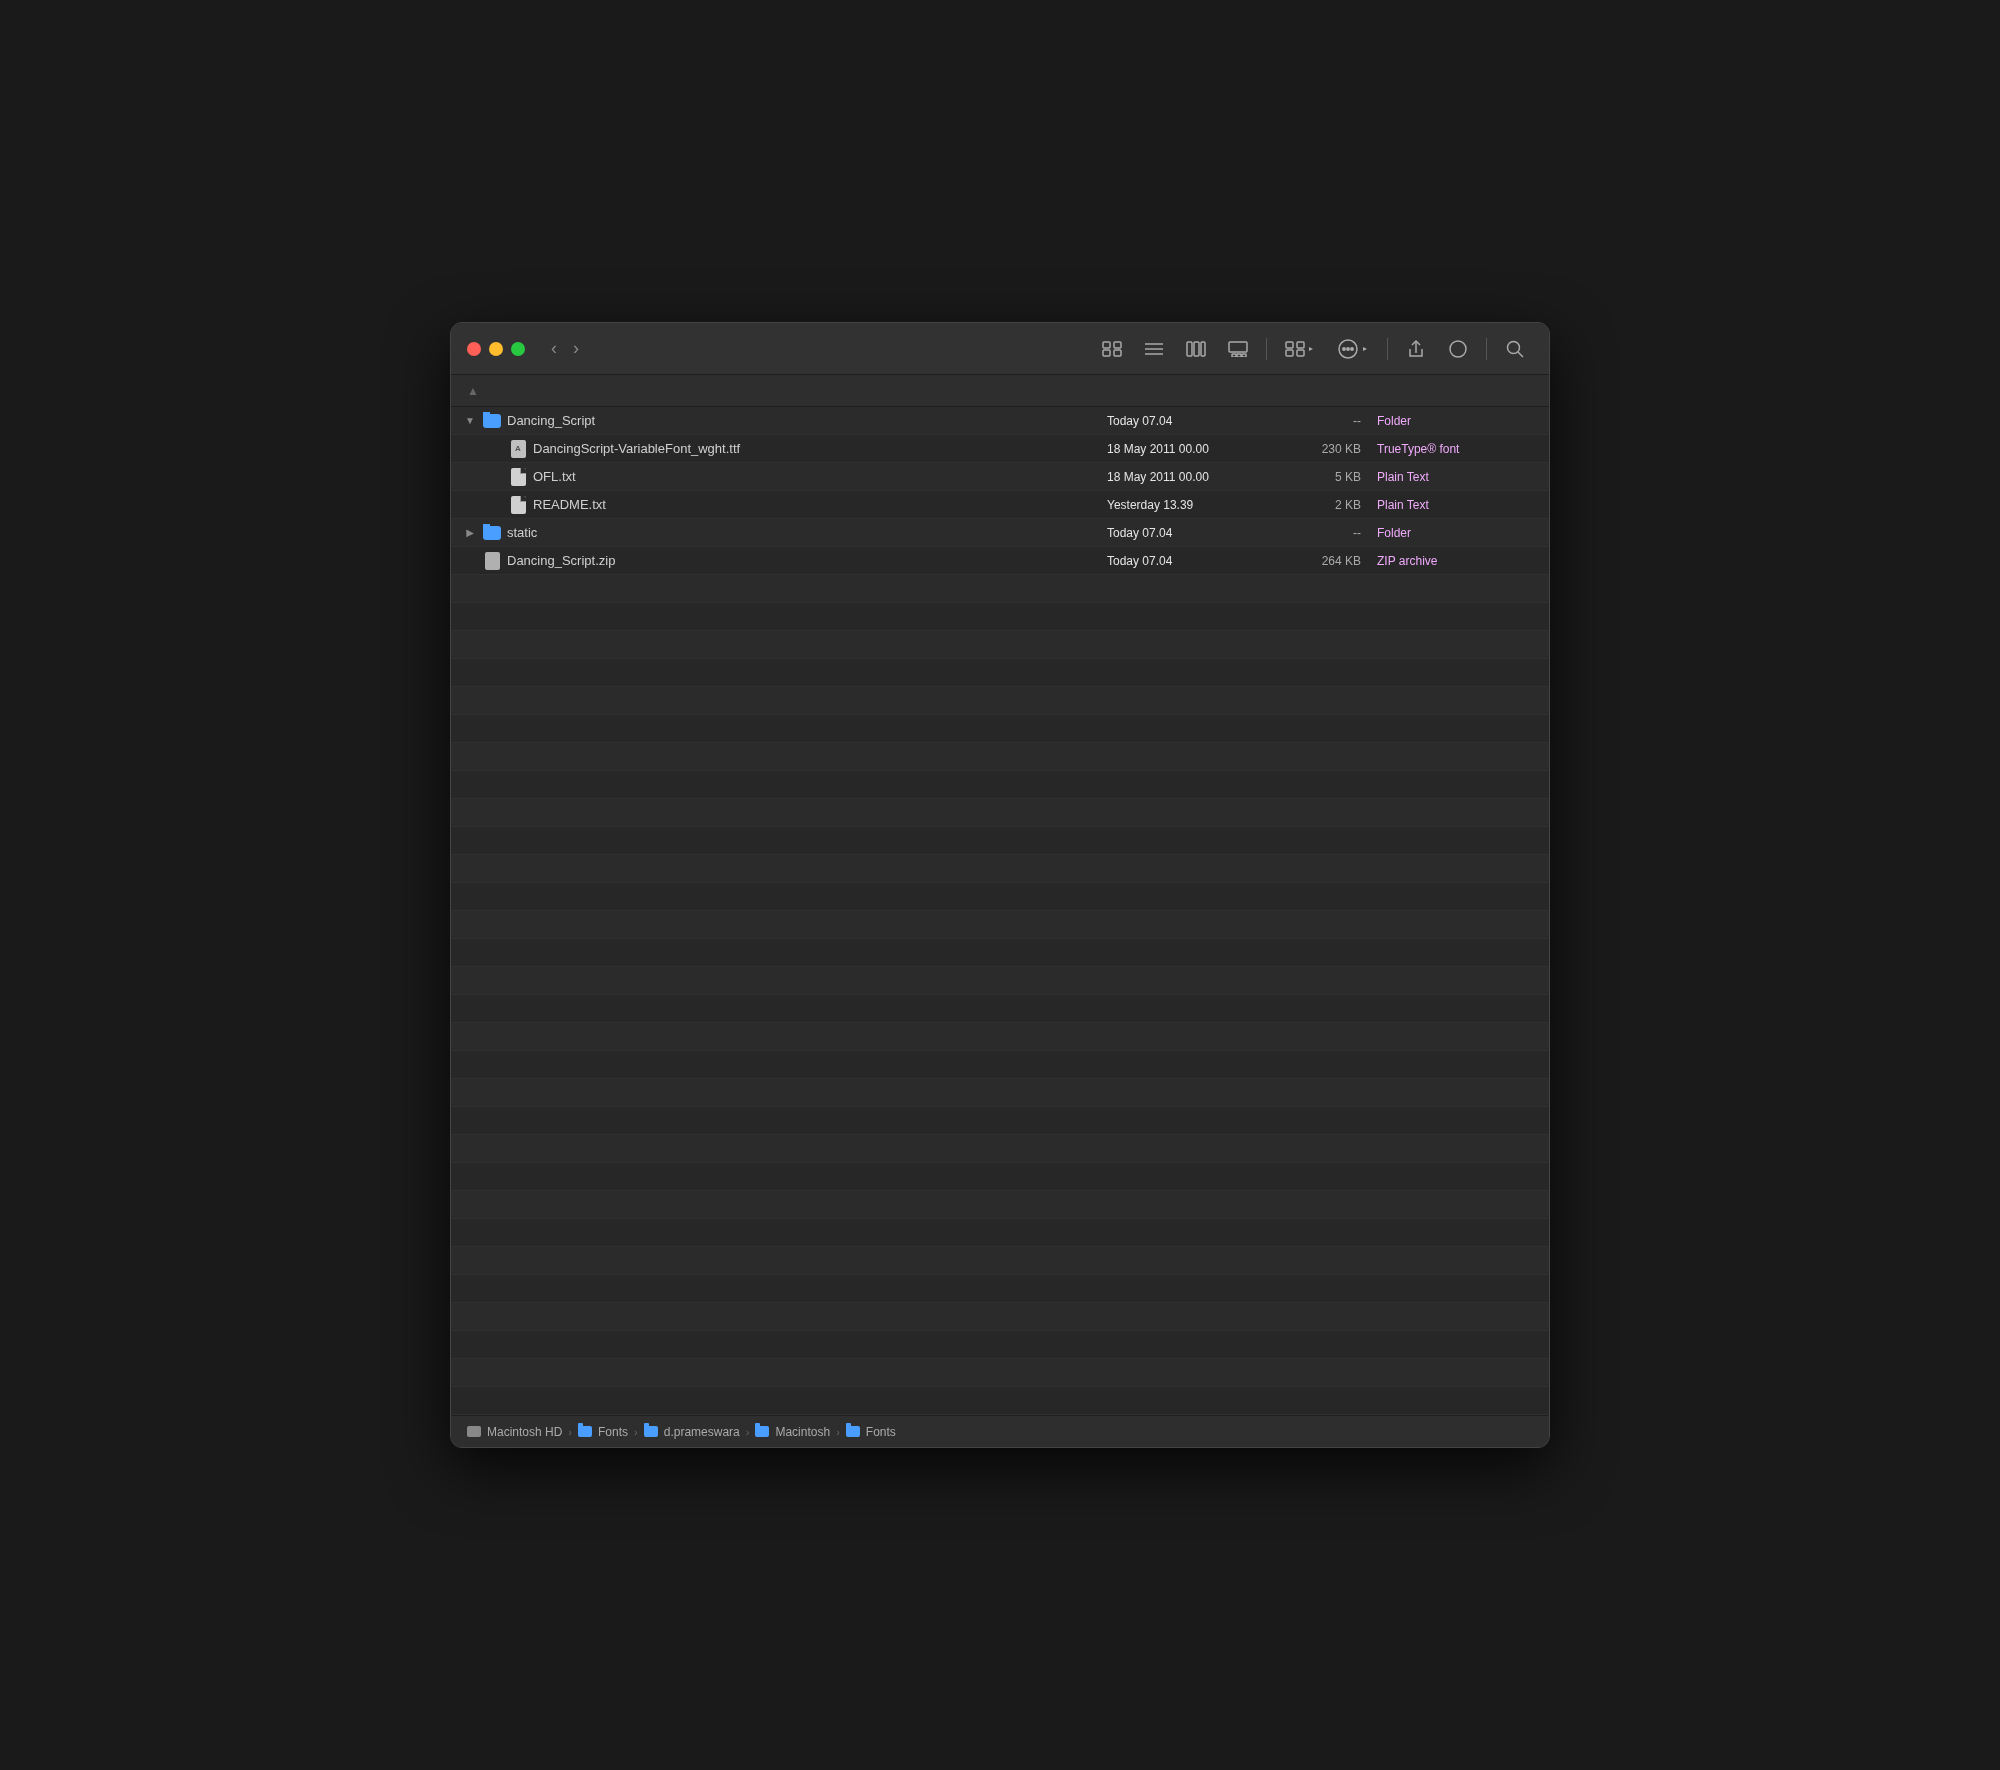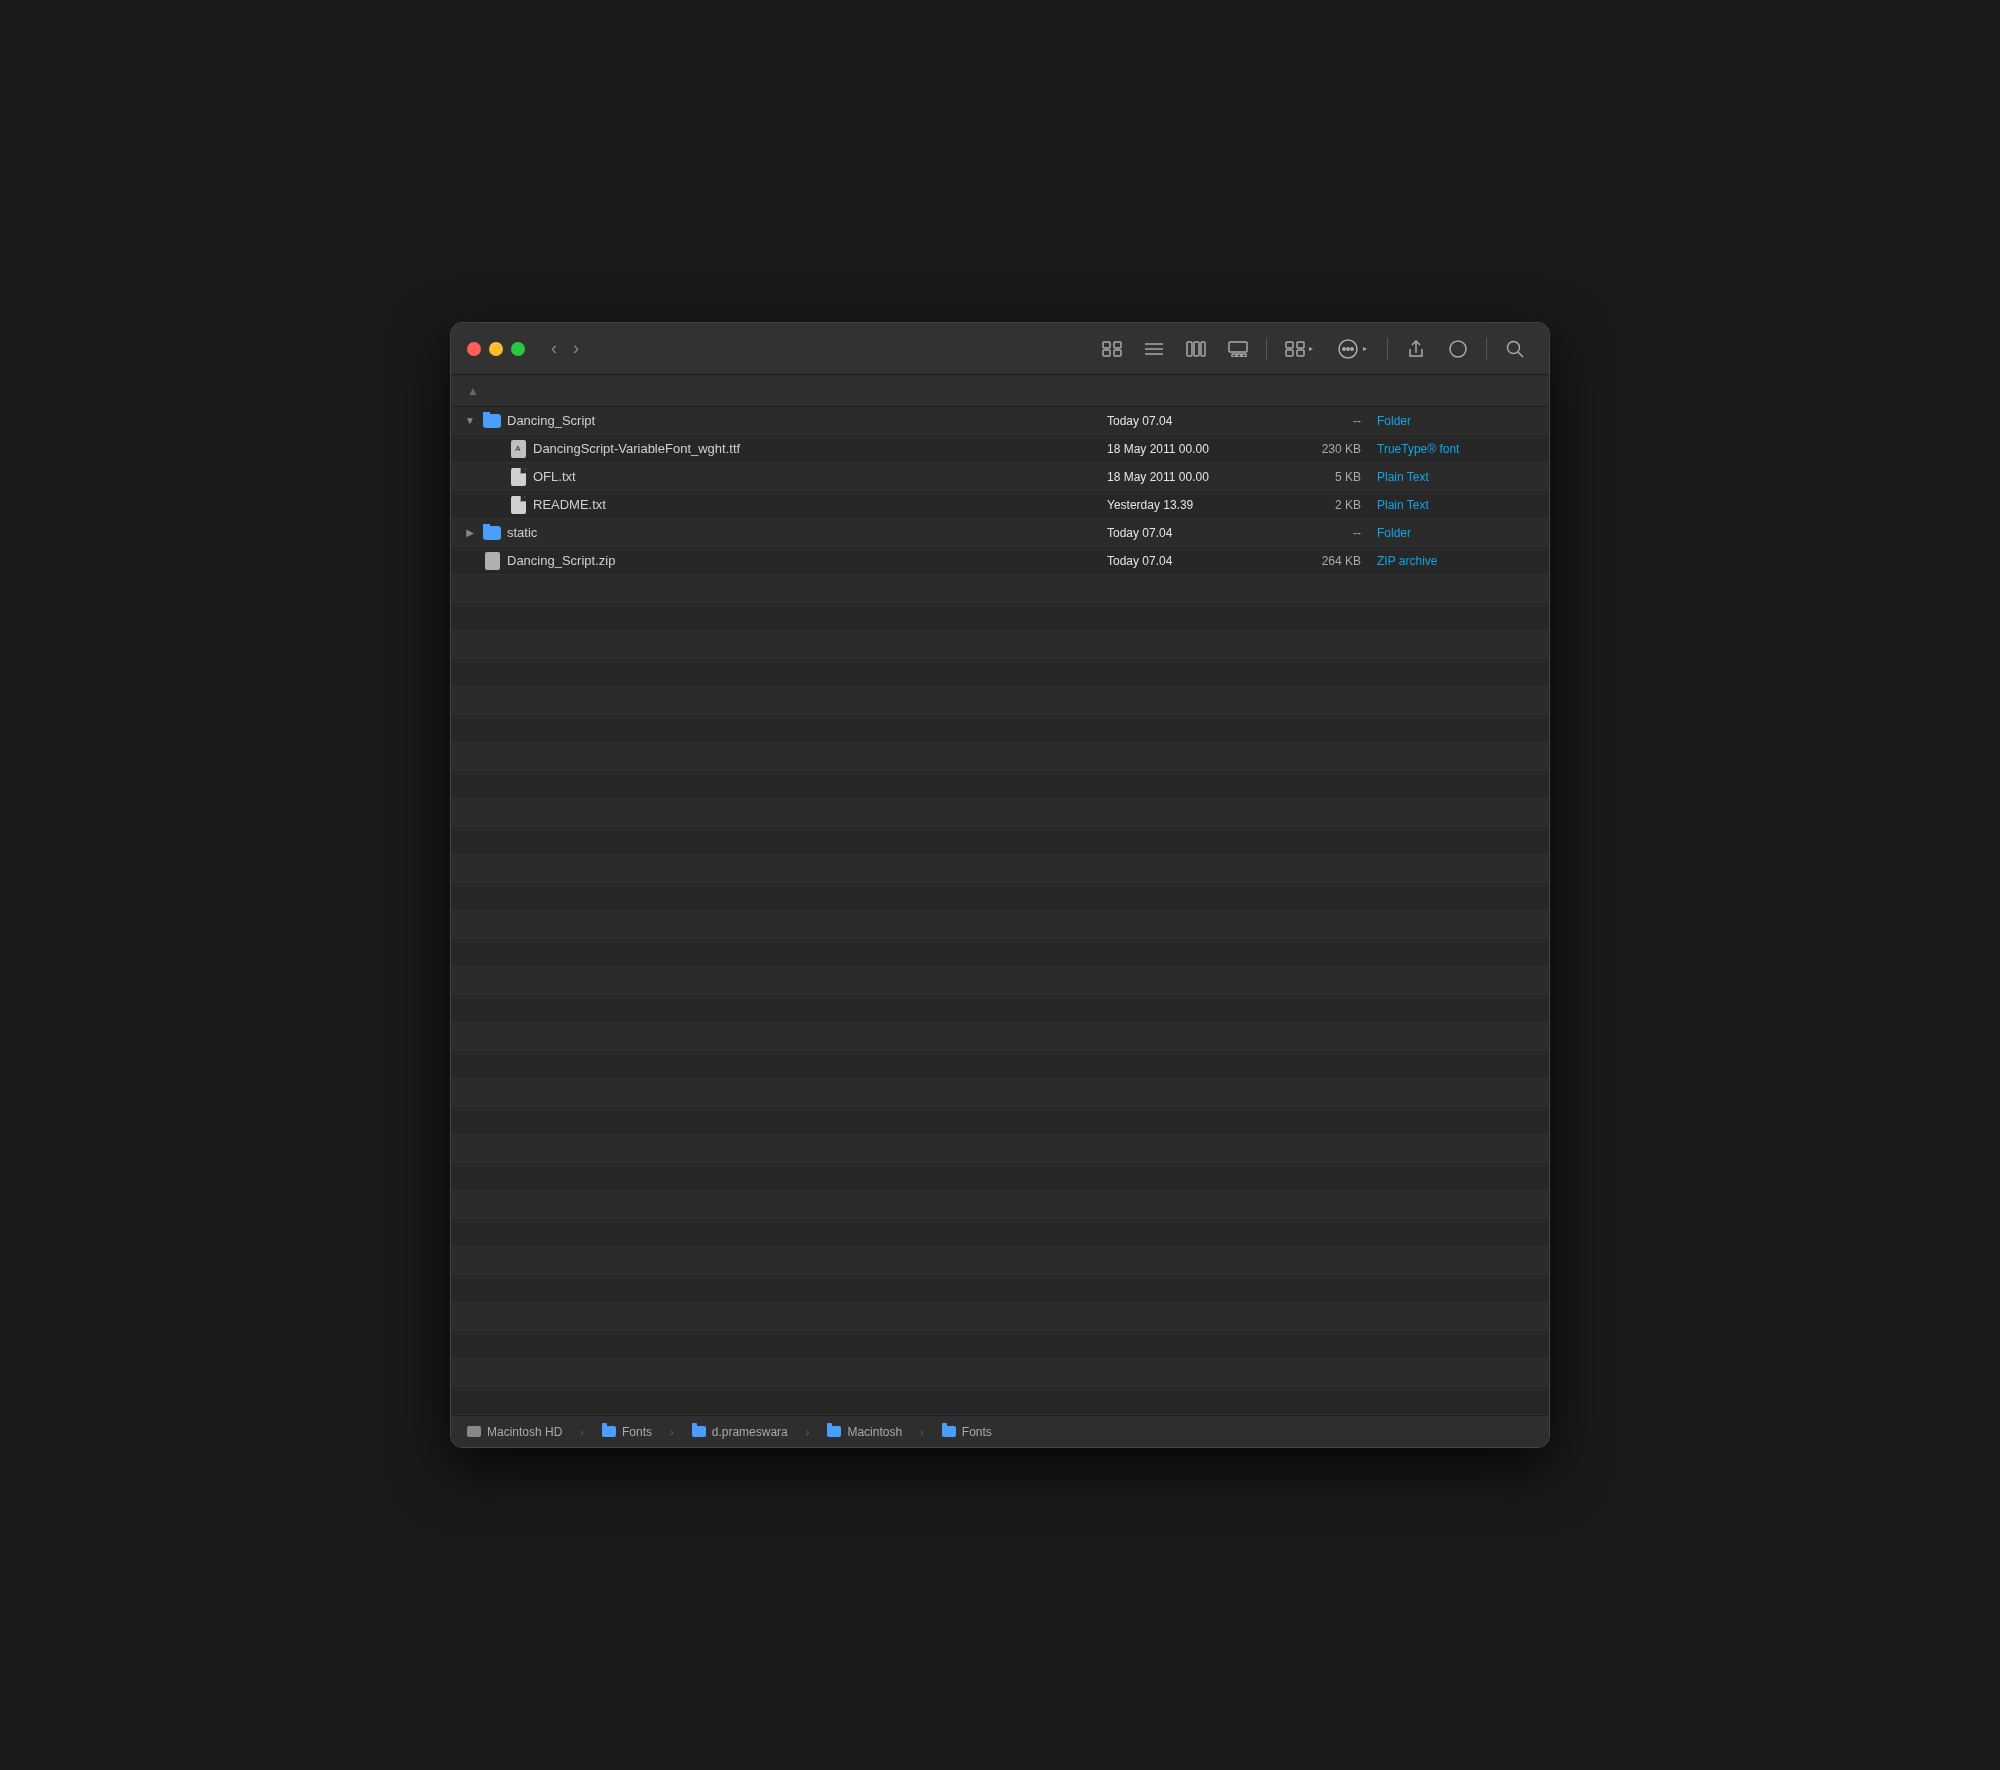--- a/index.html
+++ b/index.html
@@ -230,38 +230,38 @@
     .zip-icon {
       width: 15px;
       height: 18px;
       background: #b0b0b0;
       border-radius: 2px;
       position: relative;
     }
 
     .file-date { width: 180px; color: #e5e5e5; font-size: 12px; }
     .file-size { width: 90px; color: #aaa; font-size: 12px; text-align: right; padding-right: 16px; }
-    .file-kind { width: 160px; color: #0ea5e9; font-size: 12px; }
+    .file-kind { width: 160px; color: #f0abfc; font-size: 12px; }
 
     .empty-row {
       height: 28px;
       border-bottom: 1px solid #303030;
     }
 
     .empty-row.even { background: rgba(0,0,0,0.08); }
 
     
     .statusbar {
       background: #2e2e2e;
       height: 32px;
       display: flex;
       align-items: center;
       padding: 0 16px;
       border-top: 1px solid #1e1e1e;
-      gap: 18px;
+      gap: 6px;
     }
 
     .breadcrumb-item {
       display: flex;
       align-items: center;
       gap: 6px;
       font-size: 12px;
       color: #aaa;
       cursor: pointer;
     }

